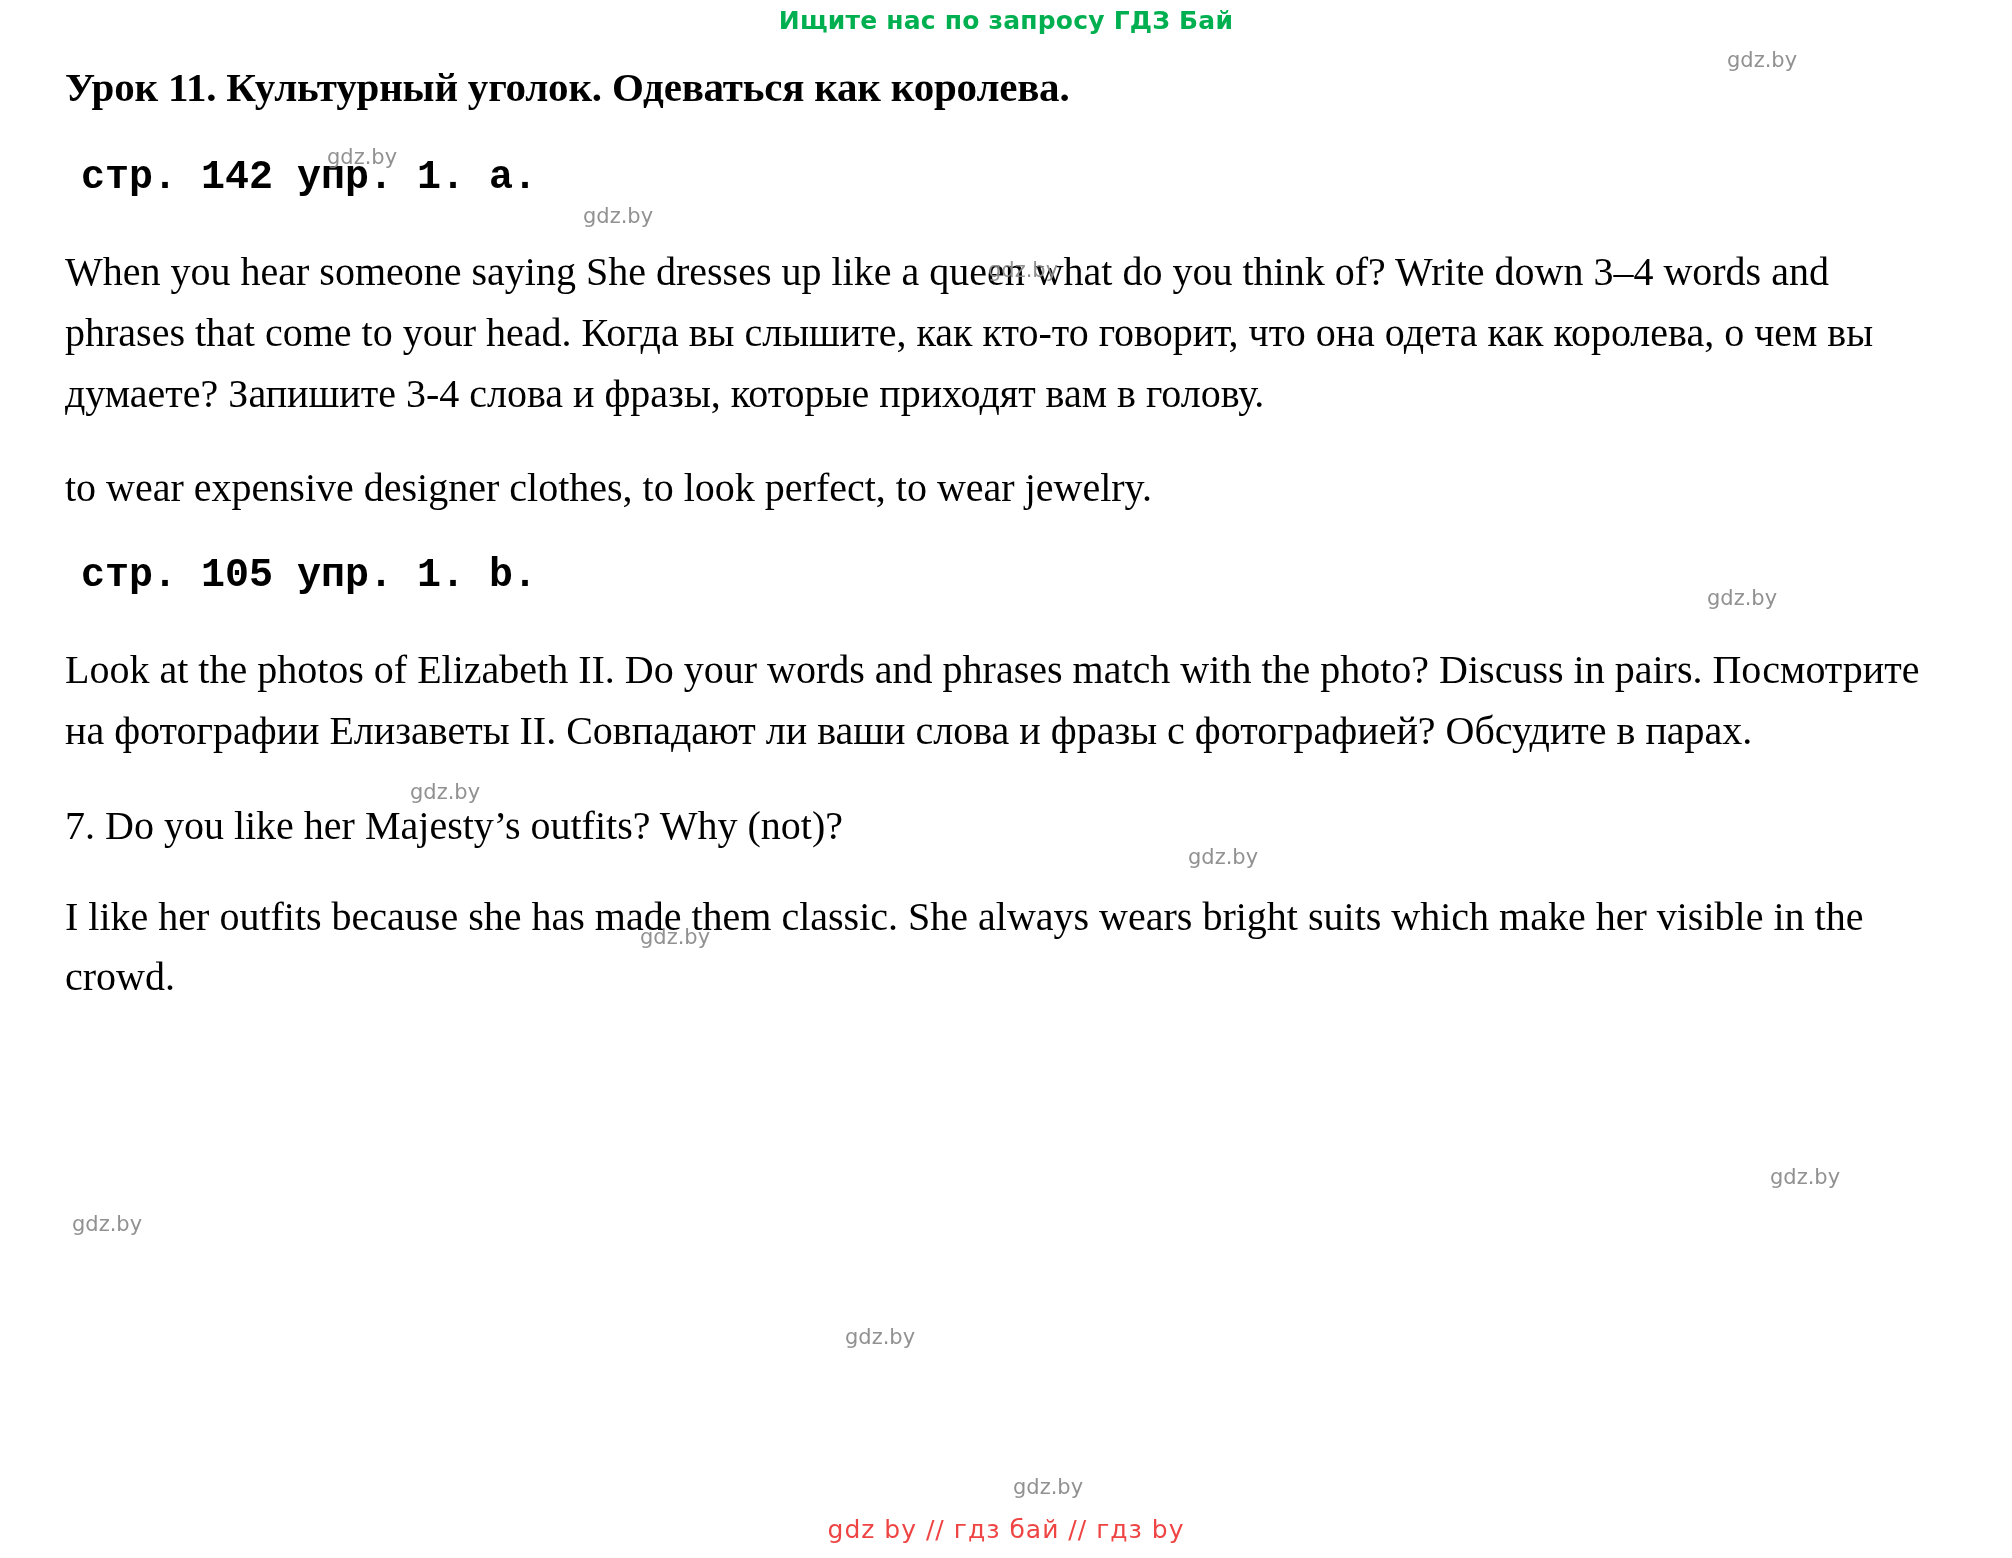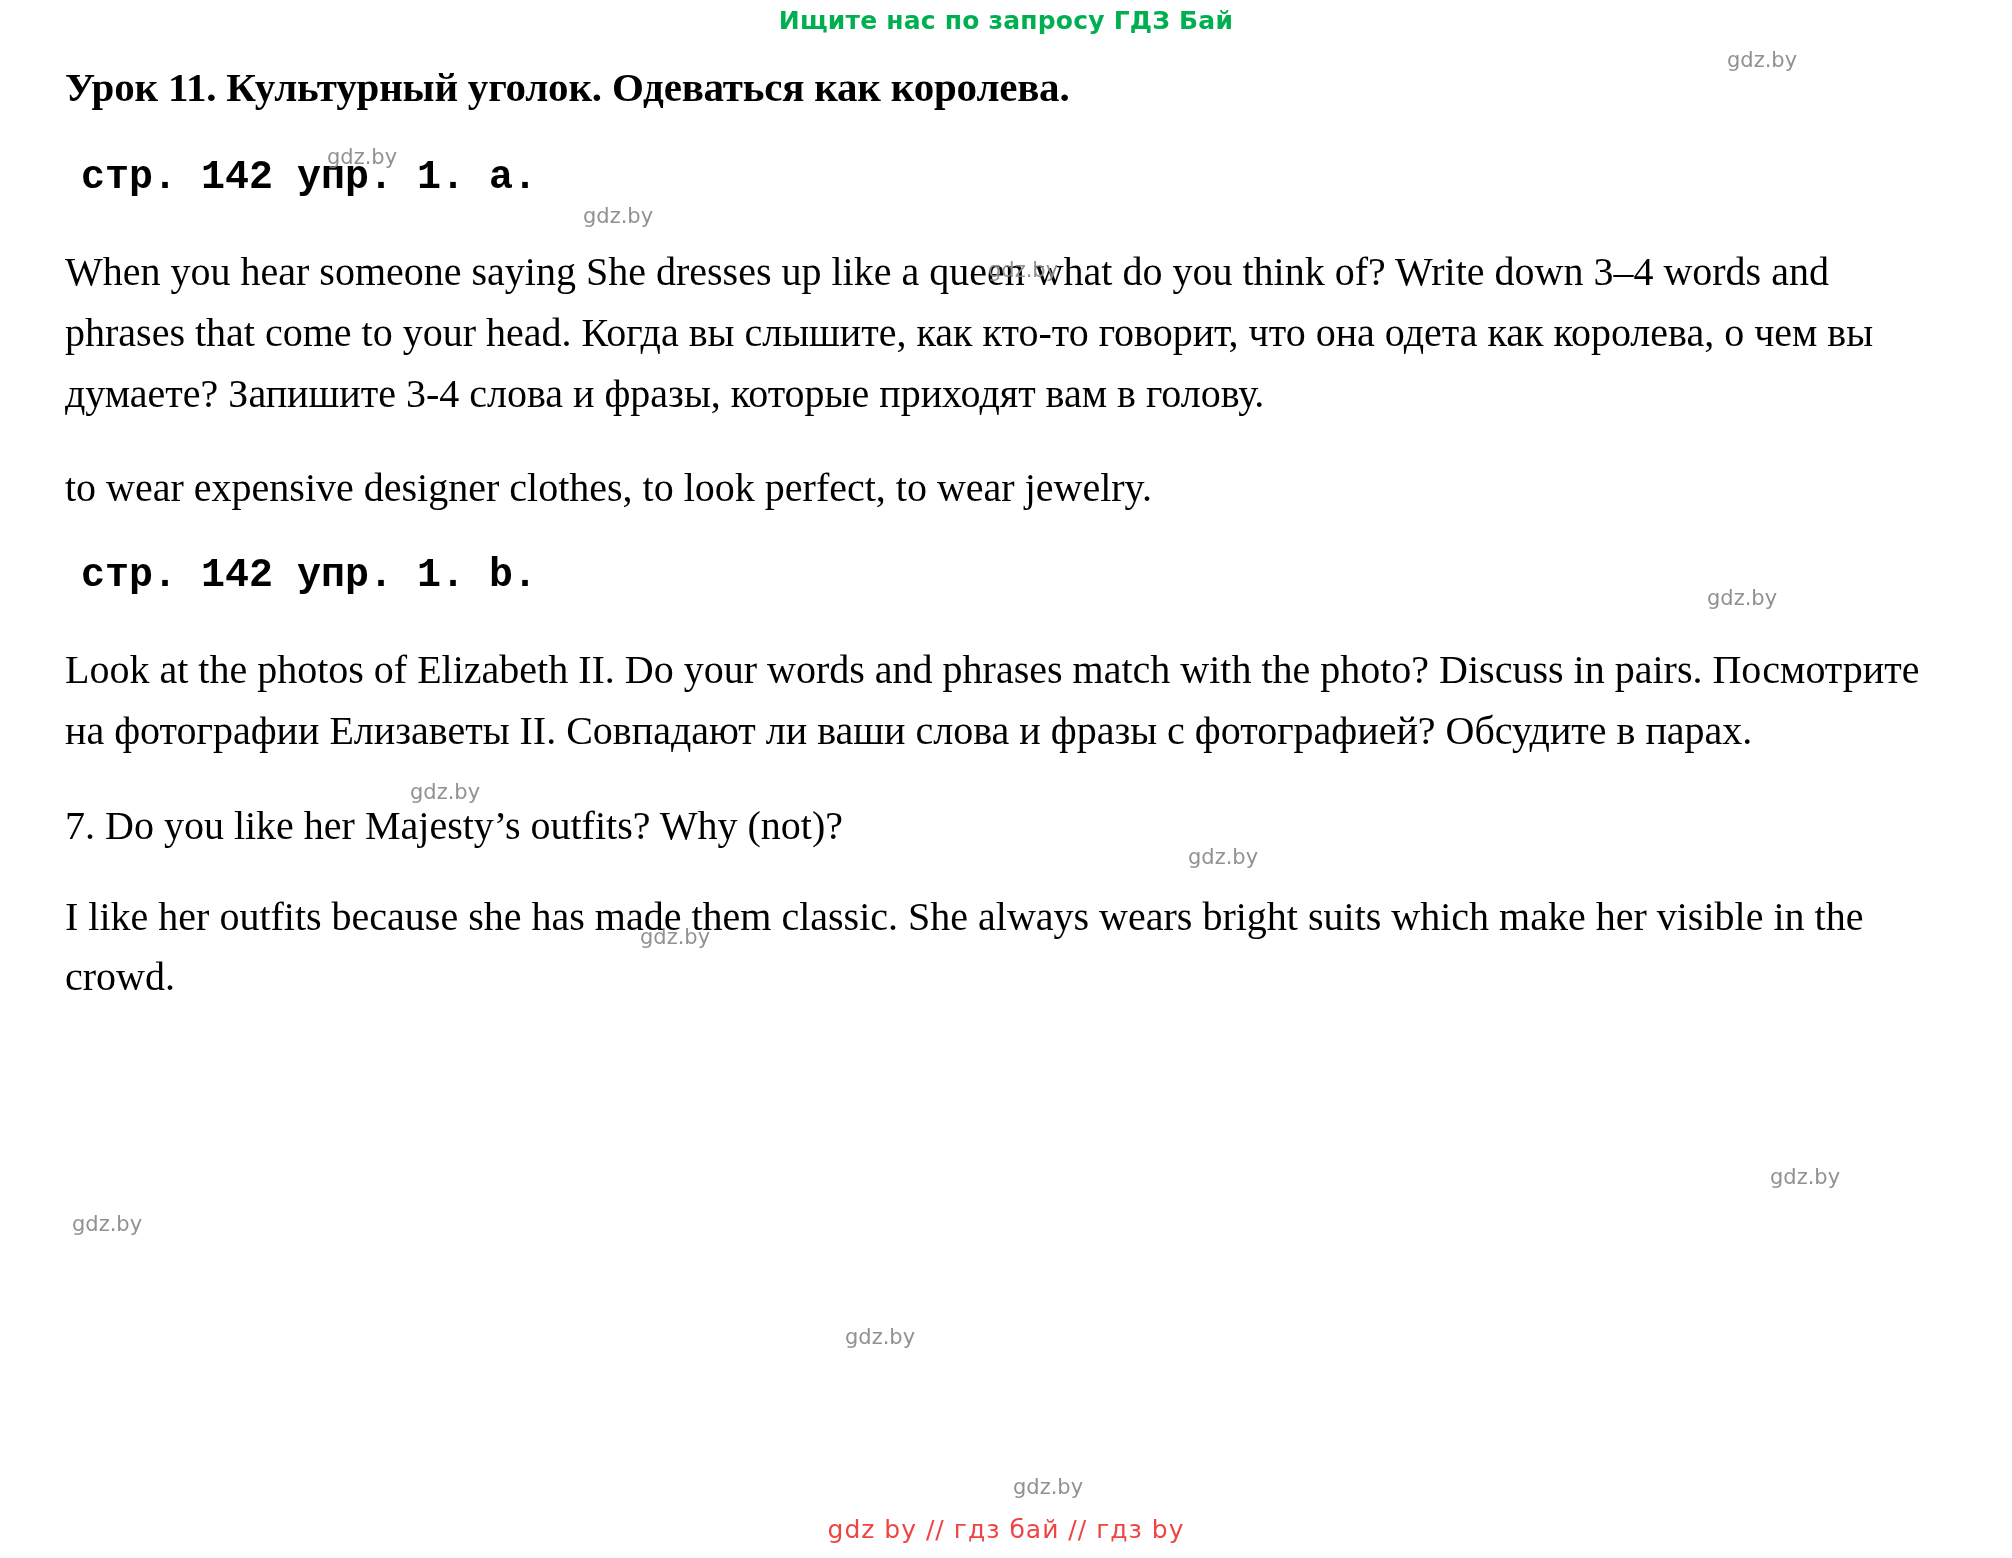--- a/index.html
+++ b/index.html
@@ -89,21 +89,21 @@
 
     <h1 class="lesson-title">Урок 11. Культурный уголок. Одеваться как королева.</h1>
 
     <h2 class="ex-head">стр. 142 упр. 1. a.</h2>
 
     <p class="para">When you hear someone saying She dresses up like a queen what do you think of? Write down 3–4 words and phrases that come to your head. Когда вы слышите, как кто-то говорит, что она одета как королева, о чем вы думаете? Запишите 3-4 слова и фразы, которые приходят вам в голову.</p>
 
     <p class="para">to wear expensive designer clothes, to look perfect, to wear jewelry.</p>
 
 
-    <h2 class="ex-head">стр. 142 упр. 1. b.</h2>
+    <h2 class="ex-head">стр. 105 упр. 1. b.</h2>
 
     <p class="para">Look at the photos of Elizabeth II. Do your words and phrases match with the photo? Discuss in pairs. Посмотрите на фотографии Елизаветы II. Совпадают ли ваши слова и фразы с фотографией? Обсудите в парах.</p>
 
     <p class="para tight">7. Do you like her Majesty’s outfits? Why (not)?</p>
 
     <p class="para">I like her outfits because she has made them classic. She always wears bright suits which make her visible in the crowd.</p>
 
   </div>
 
   <div class="footer">gdz by  //  гдз бай  //  гдз by</div>

